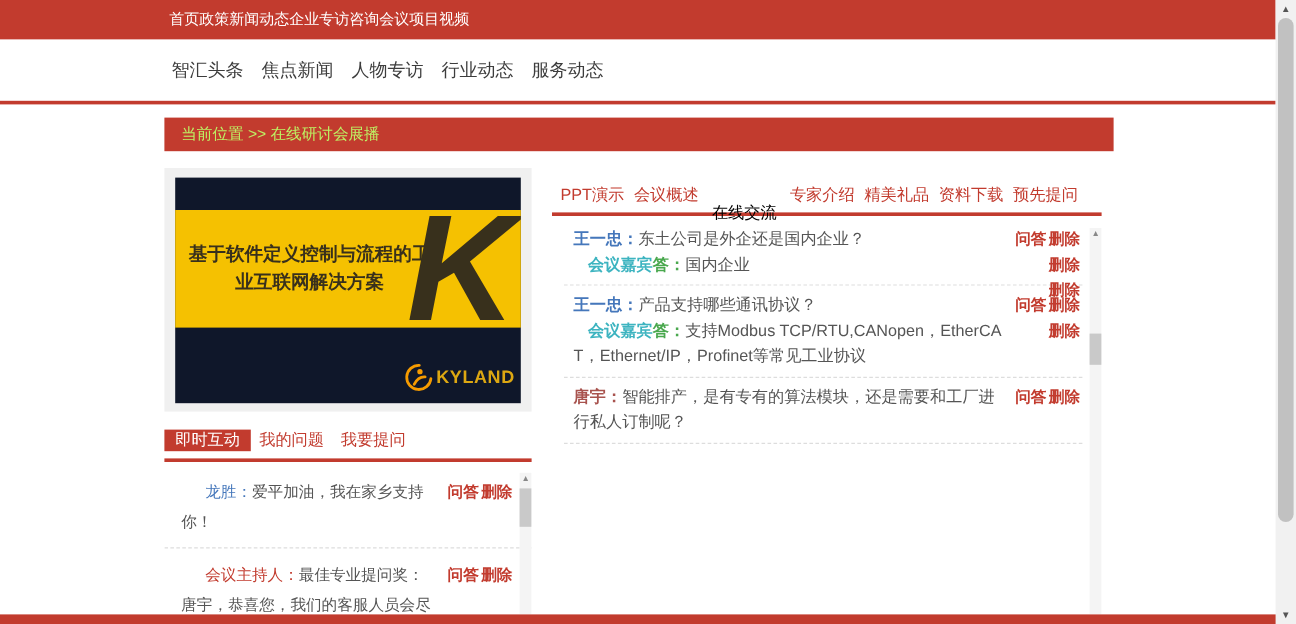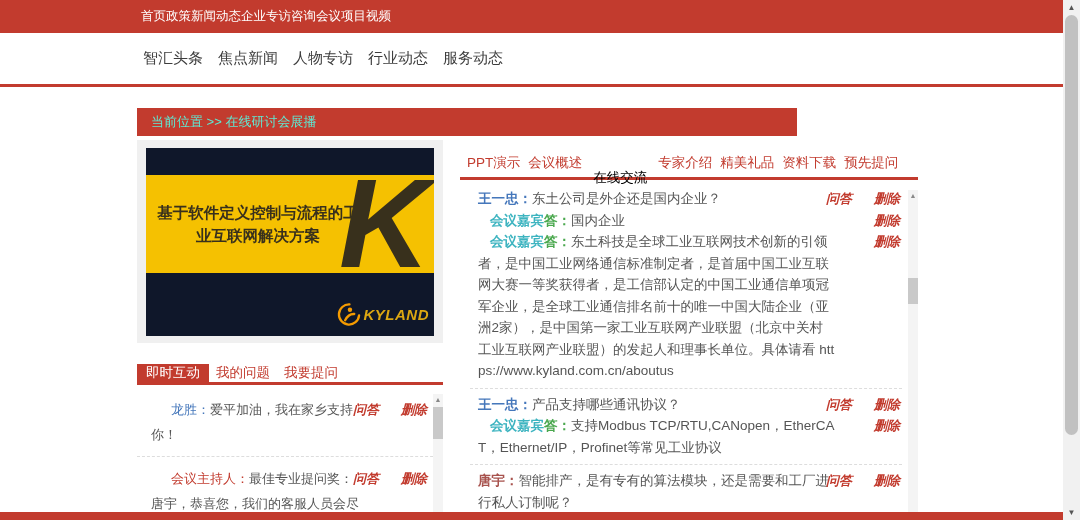--- a/index.html
+++ b/index.html
@@ -25,49 +25,49 @@
   .tb-btn{background:transparent;border:1px solid rgba(255,255,255,.92);color:#fff;font-size:12px;
           padding:2px 9px;border-radius:3px;font-family:inherit;cursor:pointer;line-height:14px;}
 
   
   .siteheader{position:absolute;left:0;top:33px;width:1063px;height:54px;background:#fff;
               border-bottom:3px solid var(--primary-red);}
   .subnav{position:absolute;left:143px;top:0;height:51px;display:flex;align-items:center;gap:15px;}
   .subnav a{color:#3d3d3d;font-size:15px;}
 
   
-  .breadcrumb{position:absolute;left:137px;top:108px;width:660px;height:28px;background:var(--primary-red);
-              color:#5eead4;font-size:13px;line-height:28px;padding-left:14px;}
+  .breadcrumb{position:absolute;left:137px;top:98px;width:791px;height:28px;background:var(--primary-red);
+              color:#bef264;font-size:13px;line-height:28px;padding-left:14px;}
 
   
   .banner-card{position:absolute;left:137px;top:140px;width:306px;height:203px;background:#f0f0f0;}
   .banner-img{position:absolute;left:9px;top:8px;right:9px;bottom:7px;background:#0f172a;}
   .banner-yellow{position:absolute;left:0;right:0;top:27px;height:98px;background:var(--banner-yellow);overflow:hidden;}
   .banner-title{position:absolute;left:8px;top:26px;width:208px;text-align:center;font-size:15.5px;
                 font-weight:bold;color:var(--banner-dark);line-height:23px;}
   .banner-k{position:absolute;right:4px;top:1px;font-size:126px;line-height:96px;font-weight:bold;
             font-style:italic;color:var(--banner-dark);}
   .banner-logo{position:absolute;right:5px;bottom:9px;display:flex;align-items:center;gap:3px;}
-  .logo-text{font-style:italic;font-weight:bold;font-size:15px;color:var(--logo-gold);letter-spacing:.5px;text-align:right;}
+  .logo-text{font-weight:bold;font-size:15px;color:var(--logo-gold);letter-spacing:.5px;text-align:right;}
 
   
   .left-tabs{position:absolute;left:137px;top:352px;width:306px;height:33px;
-             border-bottom:3px solid var(--primary-red);display:flex;align-items:flex-end;}
+             border-bottom:3px solid var(--primary-red);display:flex;align-items:center;}
   .ltab{font-size:13.5px;color:var(--primary-red);display:flex;align-items:center;padding:0 7px;cursor:pointer;}
   .ltab.active{background:var(--primary-red);color:#fff;padding:0 9px;}
 
   
   .left-msgs{position:absolute;left:137px;top:388px;width:306px;height:124px;overflow:hidden;}
   .msg{position:relative;padding:9px 40px 9px 14px;border-bottom:1px dashed #ddd;}
   .msg-text{width:213px;font-size:13px;line-height:25px;color:#555;}
   .mname{font-weight:normal;margin-left:20px;}
   .mname.blue{color:var(--name-blue);}
   .mname.red{color:var(--primary-red);}
   .row-actions{font-size:13px;font-weight:bold;color:var(--primary-red);white-space:nowrap;line-height:25px;}
-  .row-actions a{color:var(--primary-red);margin-left:22px;font-style:italic;}
+  .row-actions a{color:var(--primary-red);margin-left:2px;}
   .msg .row-actions{position:absolute;right:16px;top:9px;}
 
   
   .right-tabs{position:absolute;left:460px;top:148px;width:458px;height:32px;
               border-bottom:3px solid var(--primary-red);display:flex;align-items:stretch;padding-left:3px;}
   .rtab{font-size:13.5px;color:var(--primary-red);display:flex;align-items:center;padding:0 4px;cursor:pointer;}
   .rtab.active{background:var(--primary-red);color:#000000;padding:0 7px;margin-top:30px;}
 
   
   .right-qa{position:absolute;left:460px;top:183px;width:458px;height:329px;overflow:hidden;}
@@ -195,23 +195,20 @@
       </div>
       <span class="row-actions"><a>问答</a><a>删除</a></span>
     </div>
     <div class="arow">
       <div class="atext">
         <span class="aprefix">会议嘉宾</span><span class="aword">答：</span><span>国内企业</span>
       </div>
       <span class="row-actions"><a>删除</a></span>
     </div>
     <div class="arow">
-      <div class="atext">
-        <span class="aprefix">会议嘉宾</span><span class="aword">答：</span><span>东土科技是全球工业互联网技术创新的引领者，是中国工业网络通信标准制定者，是首届中国工业互联网大赛一等奖获得者，是工信部认定的中国工业通信单项冠军企业，是全球工业通信排名前十的唯一中国大陆企业（亚洲2家），是中国第一家工业互联网产业联盟（北京中关村工业互联网产业联盟）的发起人和理事长单位。具体请看 https://www.kyland.com.cn/aboutus</span>
-      </div>
       <span class="row-actions"><a>删除</a></span>
     </div>
   </div>
 
   <div class="thread">
     <div class="qrow">
       <div class="qtext">
         <span class="qname blue">王一忠：</span><span>产品支持哪些通讯协议？</span>
       </div>
       <span class="row-actions"><a>问答</a><a>删除</a></span>

